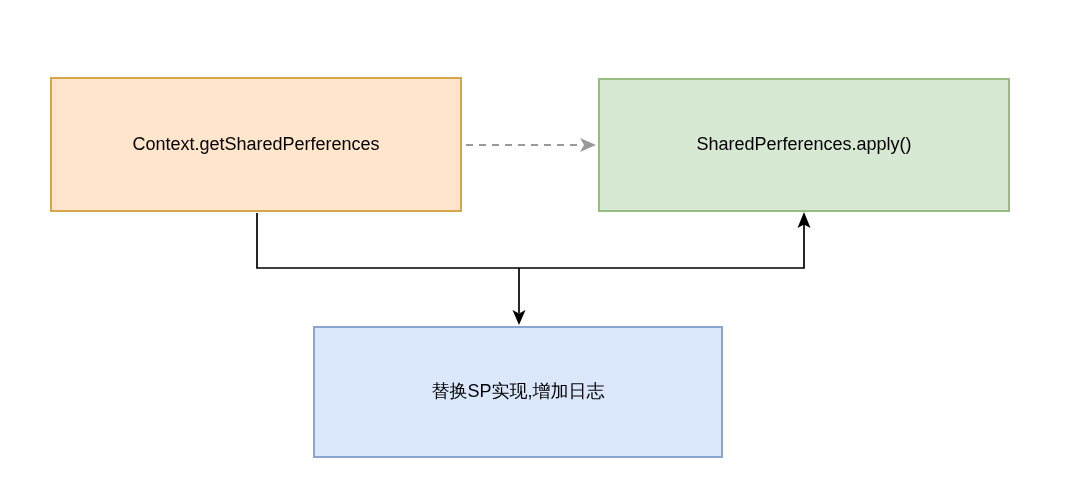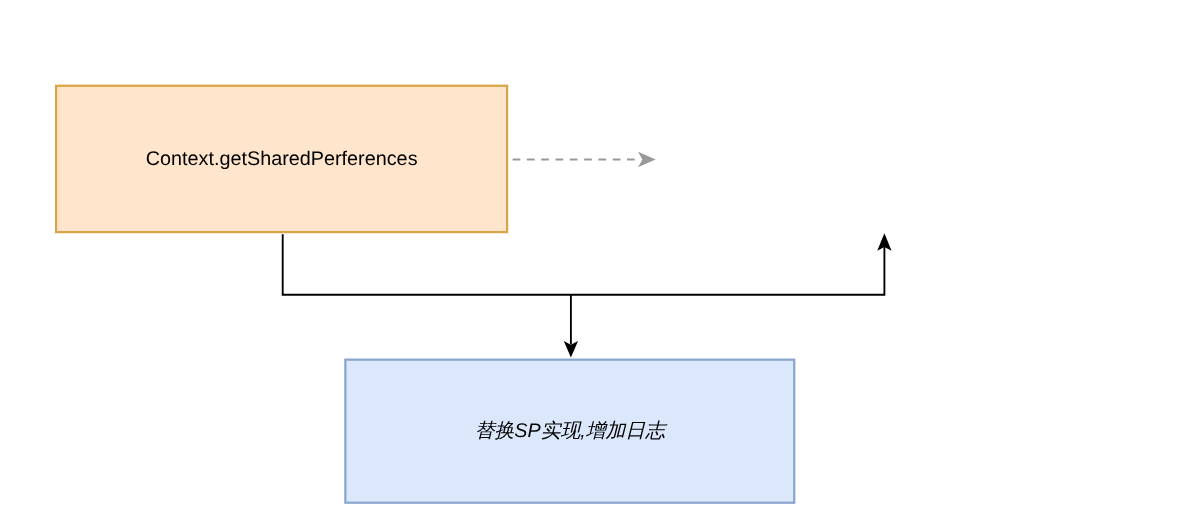--- a/index.html
+++ b/index.html
@@ -52,18 +52,21 @@
     <path d="M804 212 L797.5 228 L804 224.5 L810.5 228 Z" stroke="none" fill="#000000"></path>
 
     <path d="M519 268 L519 313" fill="none" stroke-width="1.7" stroke="#000000"></path>
     <path d="M519 325 L512.5 310 L519 313.5 L525.5 310 Z" stroke="none" fill="#000000"></path>
   </svg>
 
   <div class="node node-context" style="background-color: rgb(255, 229, 203); border-color: rgb(216, 165, 72); color: rgb(0, 0, 0);">
     <span class="label">Context.getSharedPerferences</span>
   </div>
 
+  <div class="node node-apply" style="background-color: rgb(215, 232, 211); border-color: rgb(151, 189, 131); color: rgb(0, 0, 0);">
+    <span class="label">SharedPerferences.apply()</span>
+  </div>
 
-  <div class="node node-replace" style="background-color: rgb(219, 232, 251); border-color: rgb(140, 165, 206); color: rgb(0, 0, 0); font-style: italic;">
+  <div class="node node-replace" style="background-color: rgb(219, 232, 251); border-color: rgb(140, 165, 206); color: rgb(0, 0, 0);">
     <span class="label">替换SP实现,增加日志</span>
   </div>
 
 </div>
 
 </body></html>

